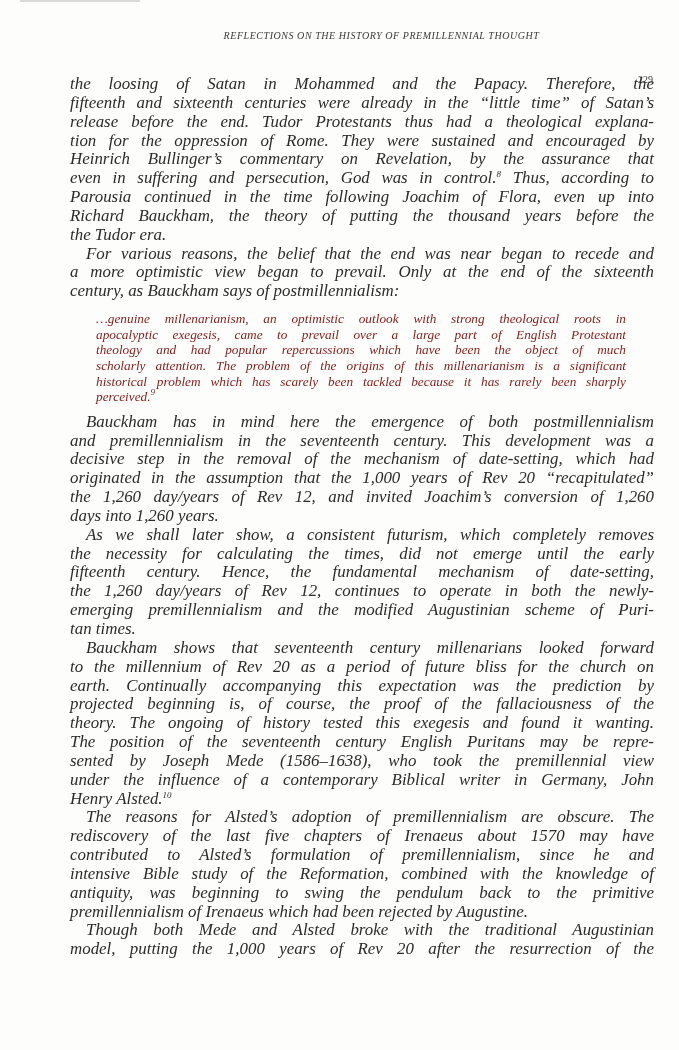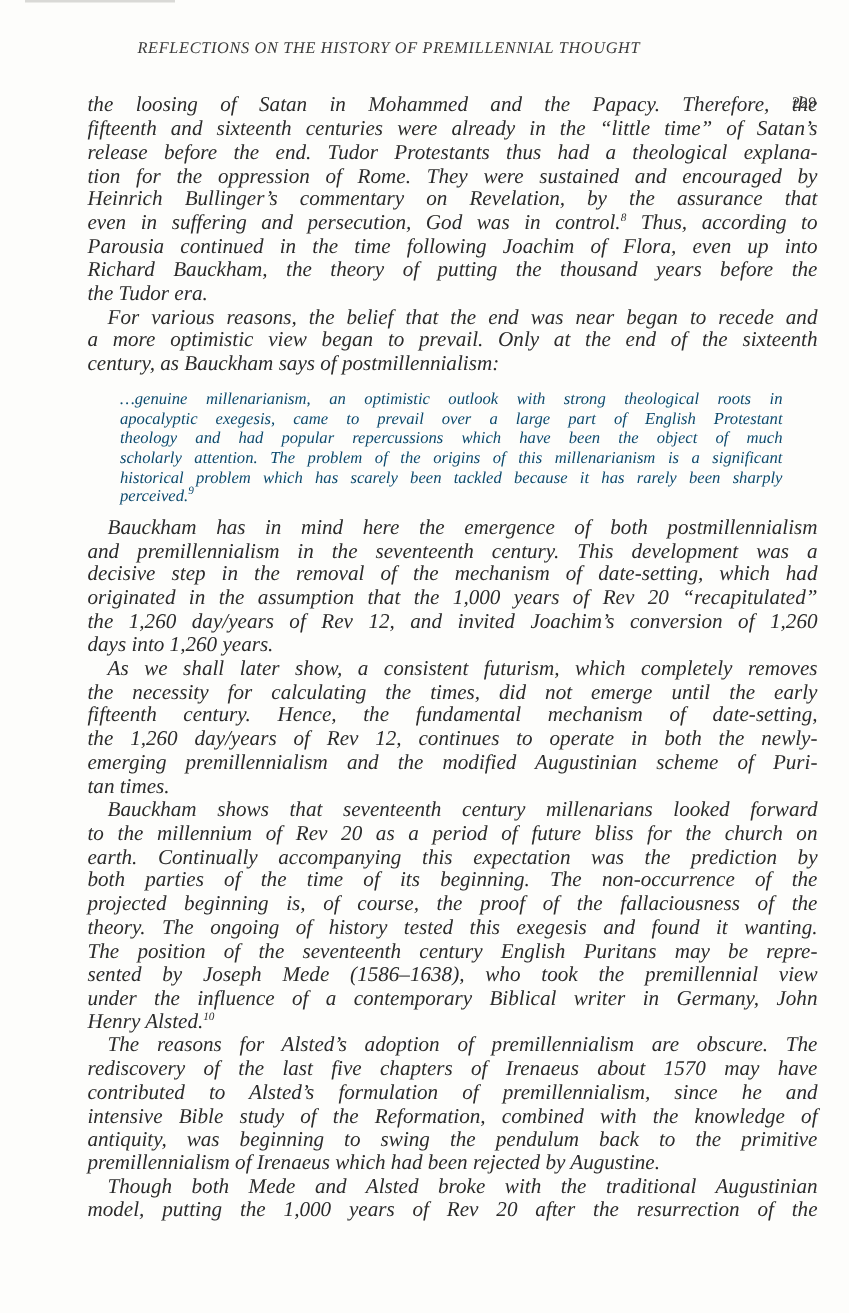--- a/index.html
+++ b/index.html
@@ -8,37 +8,37 @@
     background: #fdfdfb; position: relative;
     font-family: "Liberation Serif", "DejaVu Serif", serif;
     color: #2b2b2b;
   }
   .page-edge {
     position: absolute; left: 20px; top: 0; width: 120px; height: 2px;
     background: #d9d9d6;
   }
   .running-head {
     position: absolute; top: 30px; left: 110px; width: 543px;
-    font-style: italic; font-size: 13px; letter-spacing: 0.55px;
-    color: #3a3a3a; white-space: nowrap;
+    font-style: italic; font-size: 10px; letter-spacing: 0.55px;
+    color: #3a3a3a; white-space: nowrap; text-align: center;
   }
   .running-head .folio { font-style: normal; position: absolute; right: 0; top: 0; letter-spacing: 0; margin-top: 44px; }
   .body-text {
     position: absolute; left: 70px; top: 75px; width: 584px;
     font-size: 16.9px; line-height: 18.85px;
   }
   .line {
     display: block; text-align: justify; text-align-last: justify;
     white-space: nowrap; height: 18.85px; overflow: visible; font-style: italic;
   }
   .line.last { text-align-last: left; }
   .line.indent { padding-left: 16px; }
   .quote {
     margin: 10px 28px 8px 26px;
-    font-size: 13.3px; line-height: 15.6px; color: #0c4a6e;
+    font-size: 13.3px; line-height: 15.6px; color: #7f1d1d;
   }
   .quote .line { height: 15.6px; }
   sup { font-size: 9px; line-height: 0; vertical-align: 6px; }
 </style>
 </head>
 <body>
 
 <div class="page-edge"></div>
 
 <div class="running-head">
@@ -90,21 +90,20 @@
     <span class="line">fifteenth century. Hence, the fundamental mechanism of date-setting,</span>
     <span class="line">the 1,260 day/years of Rev 12, continues to operate in both the newly-</span>
     <span class="line">emerging premillennialism and the modified Augustinian scheme of Puri-</span>
     <span class="line last">tan times.</span>
   </div>
 
   <div>
     <span class="line indent">Bauckham shows that seventeenth century millenarians looked forward</span>
     <span class="line">to the millennium of Rev 20 as a period of future bliss for the church on</span>
     <span class="line">earth. Continually accompanying this expectation was the prediction by</span>
-    <span class="line">both parties of the time of its beginning. The non-occurrence of the</span>
     <span class="line">projected beginning is, of course, the proof of the fallaciousness of the</span>
     <span class="line">theory. The ongoing of history tested this exegesis and found it wanting.</span>
     <span class="line">The position of the seventeenth century English Puritans may be repre-</span>
     <span class="line">sented by Joseph Mede (1586–1638), who took the premillennial view</span>
     <span class="line">under the influence of a contemporary Biblical writer in Germany, John</span>
     <span class="line last"><span>Henry Alsted.</span><sup>10</sup></span>
   </div>
 
   <div>
     <span class="line indent">The reasons for Alsted’s adoption of premillennialism are obscure. The</span>

